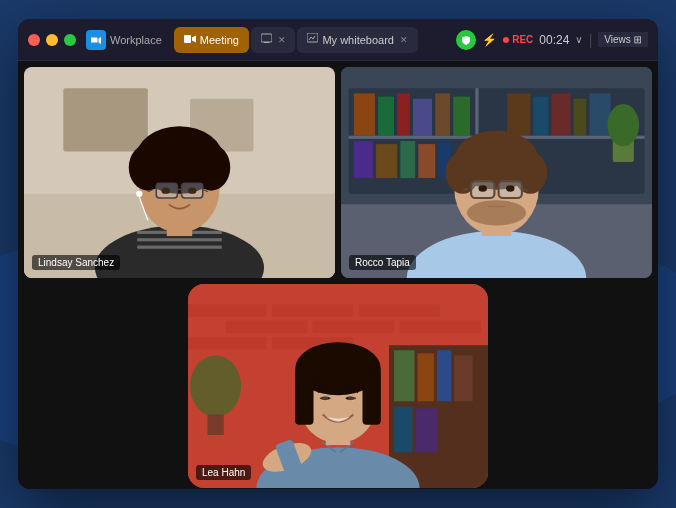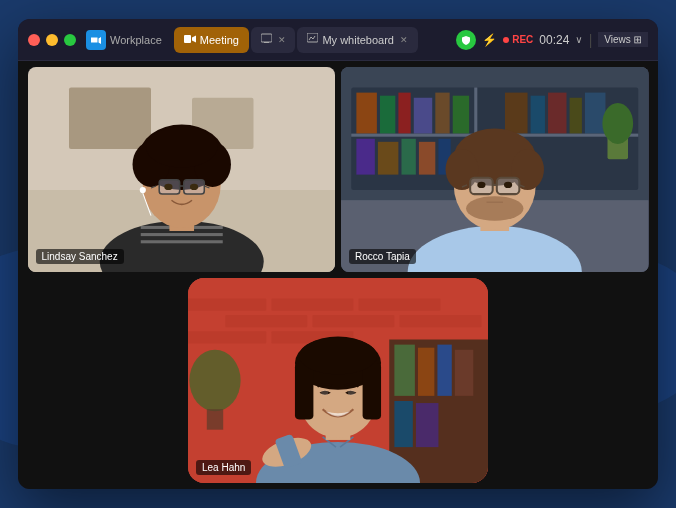--- a/index.html
+++ b/index.html
@@ -154,21 +154,20 @@
     }
 
     
     .video-grid {
       flex: 1;
       background: #111;
       display: flex;
       flex-direction: column;
       padding: 6px;
       gap: 6px;
-      align-items: center;
     }
 
     .video-row-top {
       display: flex;
       gap: 6px;
       flex: 1;
     }
     .video-row-bottom {
       display: flex;
       justify-content: center;

